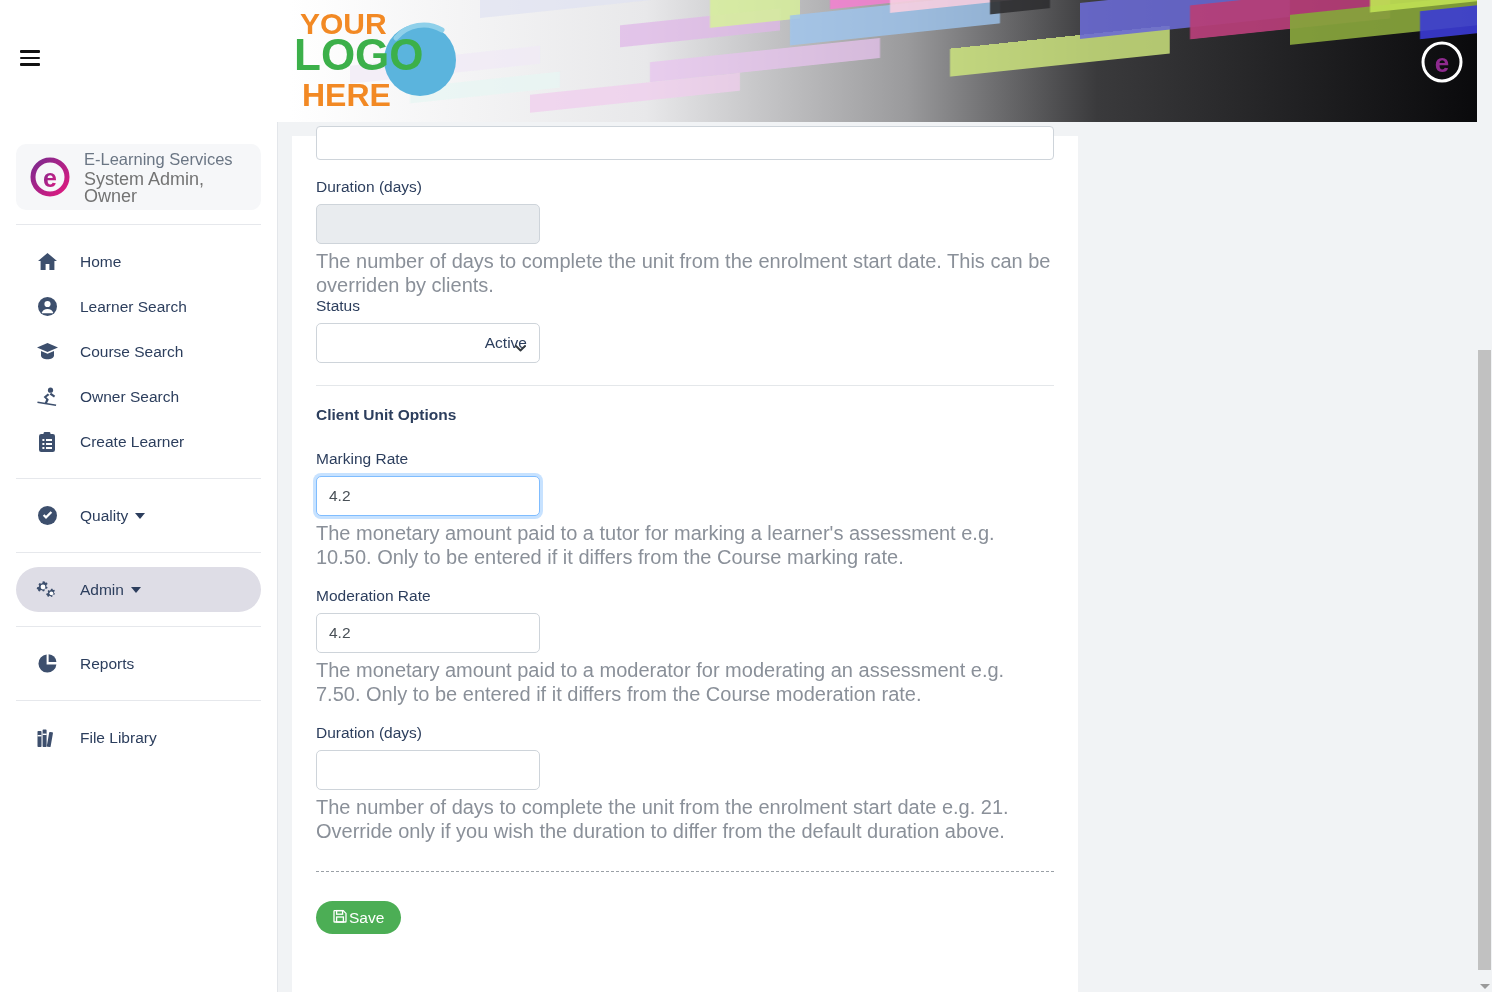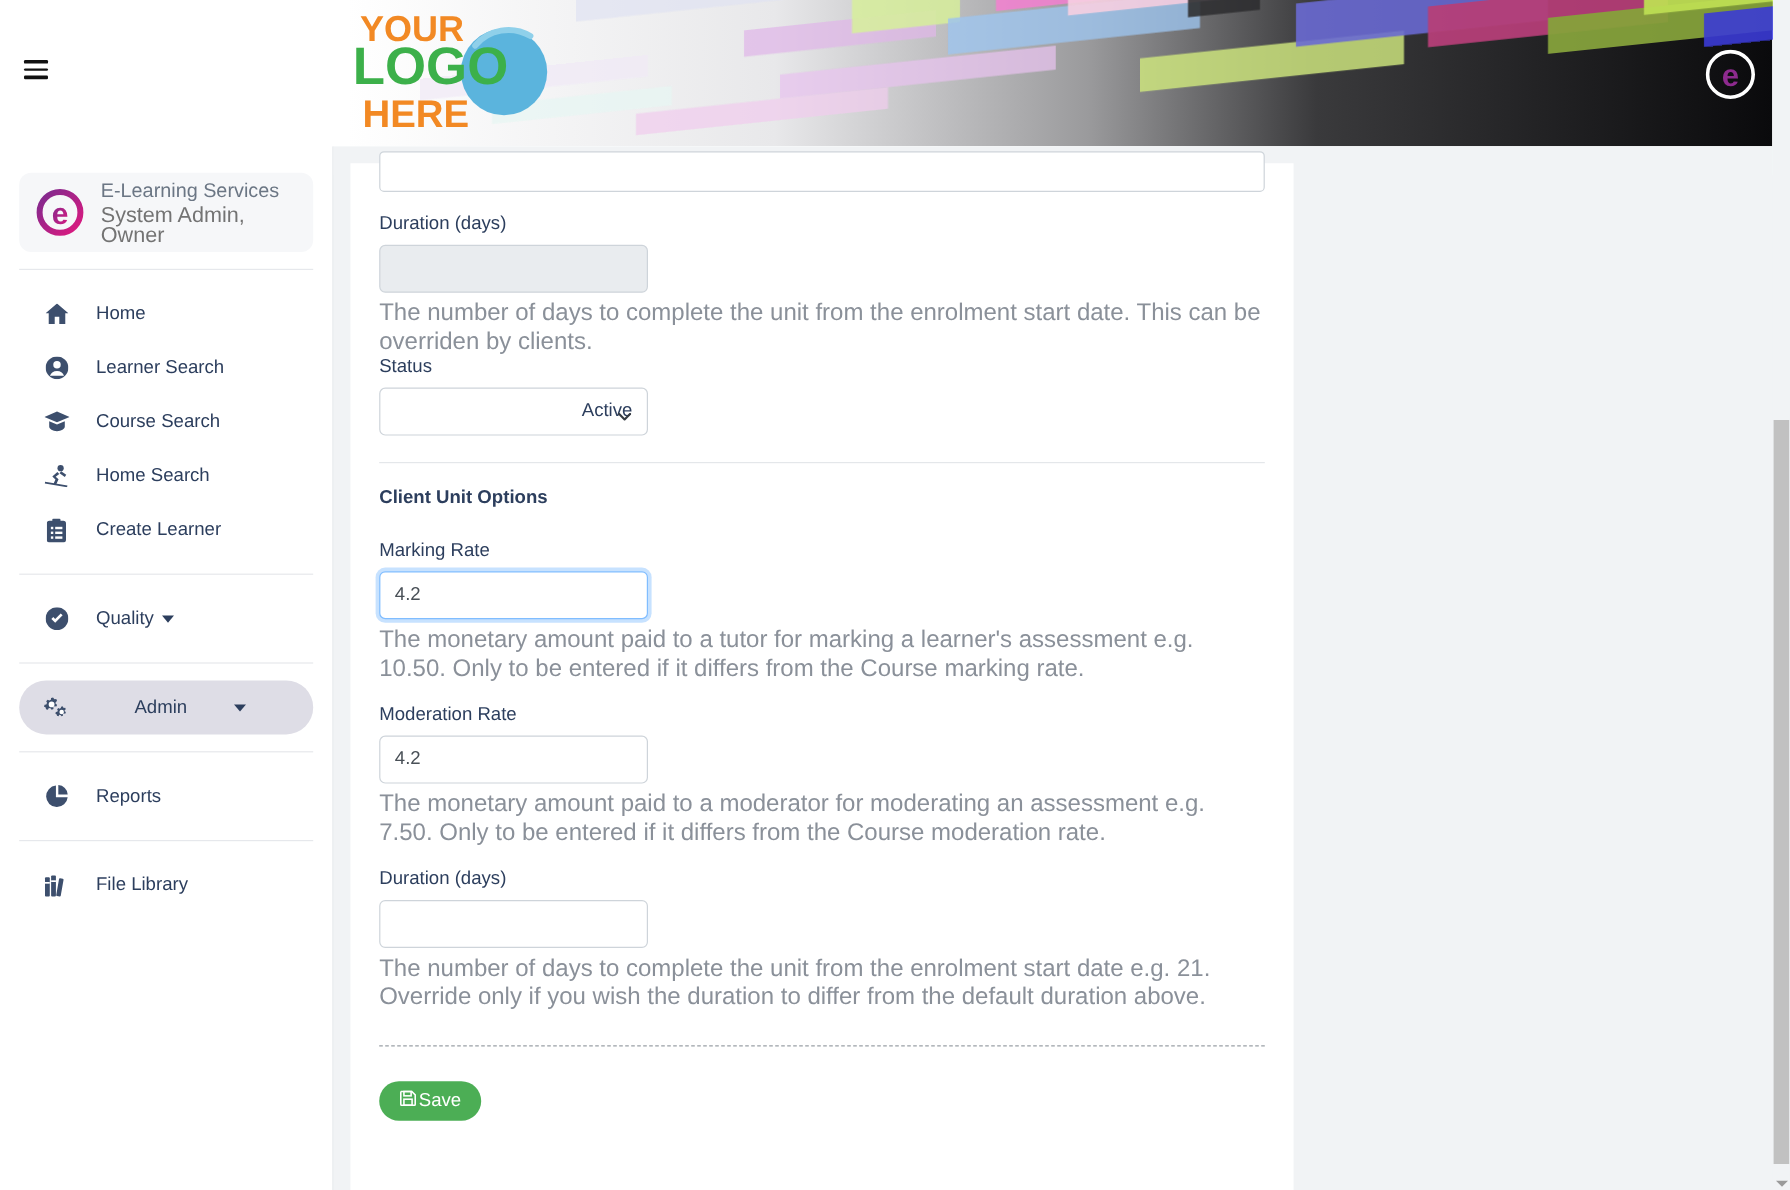--- a/index.html
+++ b/index.html
@@ -63,21 +63,21 @@
 
   .nav-sep { height: 1px; background: #e6e8ec; margin: 14px 16px; }
   .nav-item {
     display: flex; align-items: center;
     height: 45px; margin: 0 16px;
     border-radius: 23px;
     padding-left: 18px;
     cursor: pointer;
     color: #2c3e5d;
   }
-  .nav-item.active { background: #dedde6; gap: 32px; }
+  .nav-item.active { background: #dedde6; }
   .nav-icon { width: 26px; height: 22px; flex: none; display: flex; align-items: center; justify-content: center; color: #3d4f6d; }
   .nav-label { font-size: 15.5px; margin-left: 20px; color: #2c3e5d; }
   .caret {
     width: 0; height: 0; margin-left: 7px;
     border-left: 5px solid transparent;
     border-right: 5px solid transparent;
     border-top: 6px solid #2c3e5d;
   }
 
   
@@ -307,21 +307,21 @@
 
   <div class="nav-item">
     <span class="nav-icon">
       <svg width="21" height="19" viewBox="0 0 21 19" fill="#3d4f6d">
         <circle cx="13.5" cy="3.2" r="2.6"></circle>
         <path d="M10.8 6.4 6.6 10l2.6 2.6-1.6 3.6 2 .9 2.2-4.7-2.4-2.2 3-2.1z"></path>
         <path d="M12.6 7.4 17 10.5l1.2-1.8-4.2-3z"></path>
         <path d="M0.6 14.4l18.6 3.1-.3 1.5-18.6-3z"></path>
       </svg>
     </span>
-    <span class="nav-label">Home Search</span>
+    <span class="nav-label">Owner Search</span>
   </div>
 
   <div class="nav-item">
     <span class="nav-icon">
       <svg width="16" height="20" viewBox="0 0 16 20" fill="#3d4f6d">
         <rect x="0" y="2" width="16" height="18" rx="2.2"></rect>
         <rect x="4.6" y="0" width="6.8" height="4" rx="1.2"></rect>
         <rect x="3.4" y="7" width="2" height="2" fill="#fff"></rect>
           <rect x="7" y="7" width="6" height="2" fill="#fff"></rect>
         <rect x="3.4" y="11" width="2" height="2" fill="#fff"></rect>

